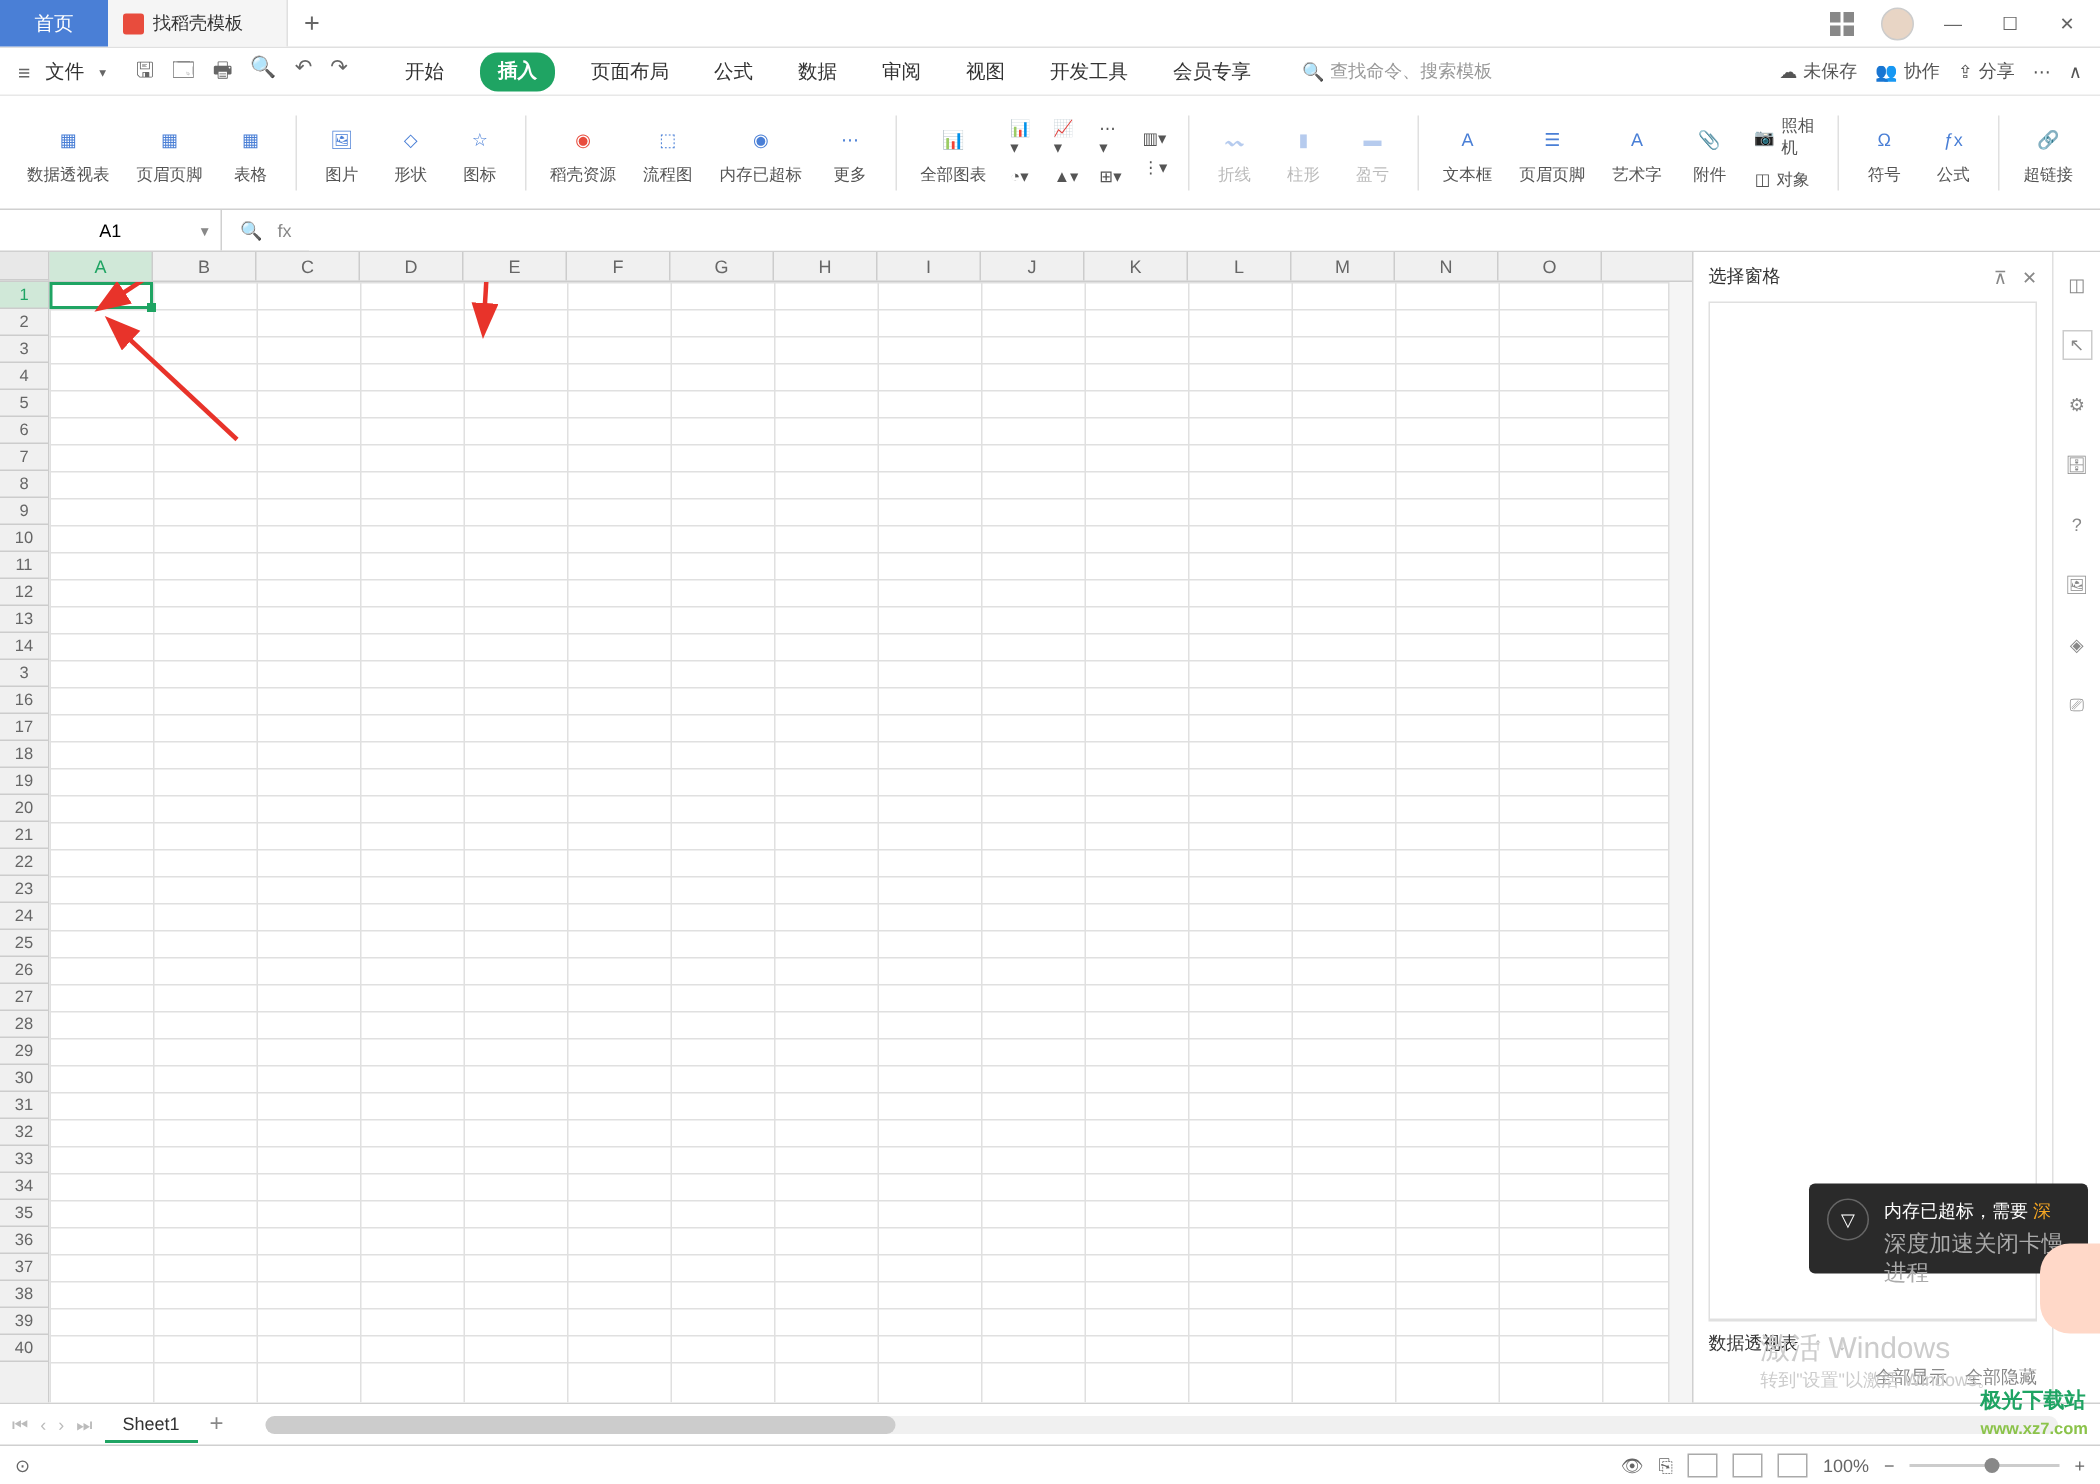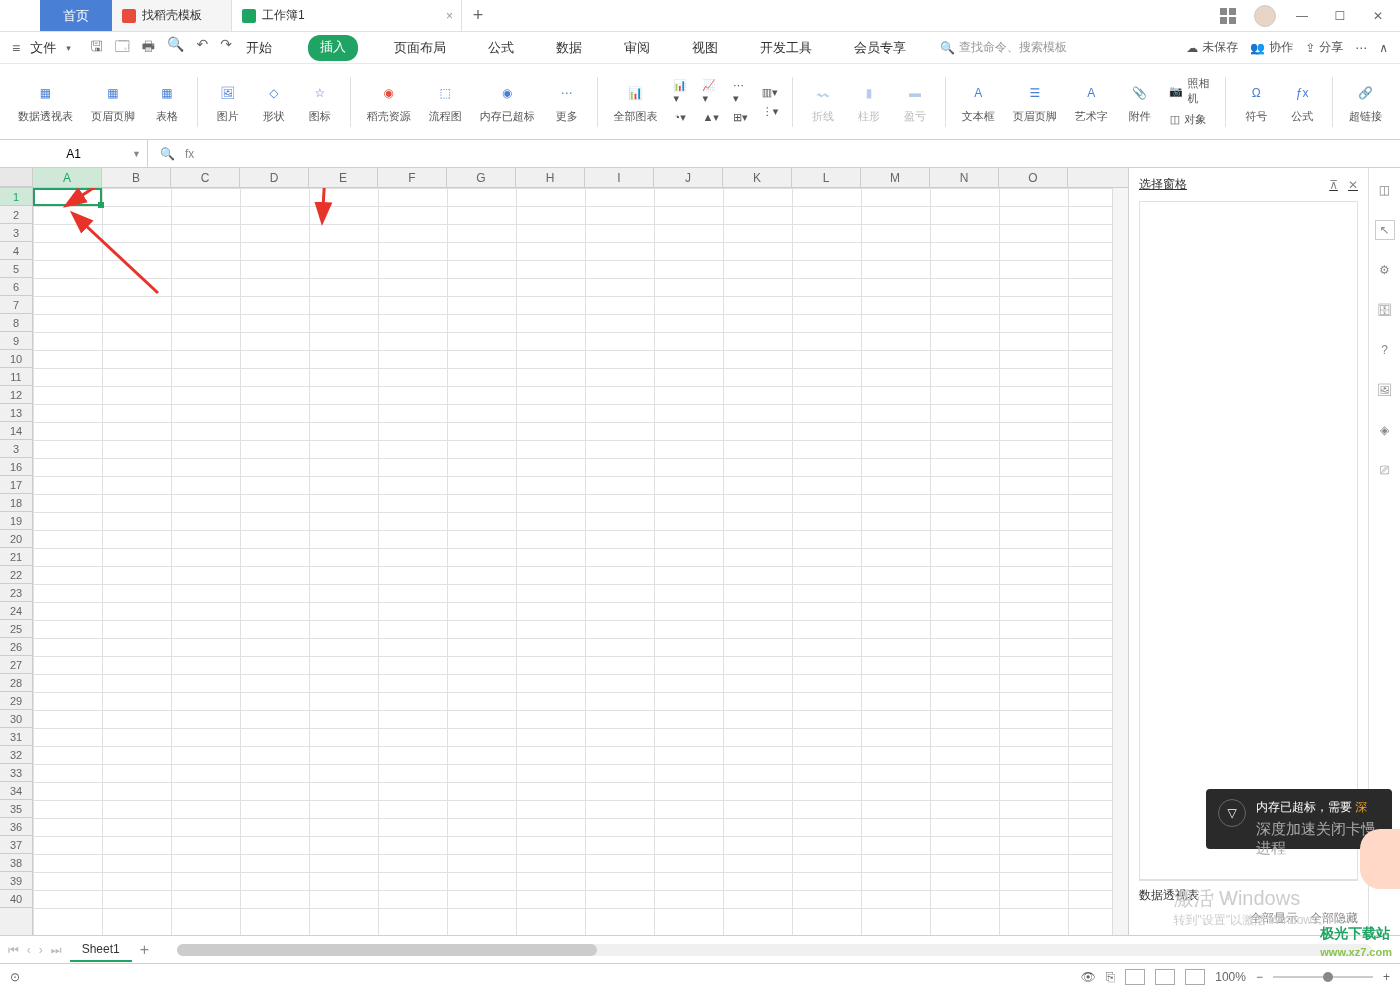--- a/index.html
+++ b/index.html
@@ -1,43 +1,43 @@
 <!DOCTYPE html>
 <html><head>
 <meta charset="utf-8">
 <style>
 * { margin: 0; padding: 0; box-sizing: border-box; font-family: "Microsoft YaHei", sans-serif; }
 body { width: 1400px; height: 989px; background: #fff; overflow: hidden; position: relative; font-size: 12px; color: #333; }
 
 
 .titlebar { height: 32px; background: #fff; display: flex; align-items: stretch; border-bottom: 1px solid #e0e0e0; }
-.tab-home { width: 72px; background: #4a7fd6; color: #fff; display: flex; align-items: center; justify-content: center; font-size: 13px; margin-left: 40px; }
+.tab-home { width: 72px; background: #4a7fd6; color: #fff; display: flex; align-items: center; justify-content: center; font-size: 13px; }
 .tab-tmpl { width: 120px; background: #f5f5f5; display: flex; align-items: center; padding: 0 10px; gap: 6px; font-size: 12px; border-right: 1px solid #e0e0e0; }
 .tmpl-icon { width: 14px; height: 14px; background: #e84c3d; border-radius: 2px; display: inline-block; }
 .tab-doc { width: 230px; background: #fff; display: flex; align-items: center; padding: 0 10px; gap: 6px; font-size: 12px; border-right: 1px solid #e0e0e0; position: relative; }
 .doc-icon { width: 14px; height: 14px; background: #1fa463; border-radius: 2px; display: inline-block; }
 .tab-close { position: absolute; right: 8px; color: #999; cursor: pointer; }
 .tab-add { width: 32px; display: flex; align-items: center; justify-content: center; color: #666; font-size: 18px; cursor: pointer; }
 .titlebar-right { margin-left: auto; display: flex; align-items: center; gap: 14px; padding-right: 10px; }
 .win-btn { width: 24px; height: 24px; display: flex; align-items: center; justify-content: center; color: #666; cursor: pointer; }
 .avatar { width: 22px; height: 22px; border-radius: 50%; background: #e8d5c5; border: 1px solid #ccc; }
 .grid-icon { width: 16px; height: 16px; display: grid; grid-template-columns: 1fr 1fr; grid-template-rows: 1fr 1fr; gap: 2px; }
 .grid-icon span { background: #888; }
 
 
 .menubar { height: 32px; display: flex; align-items: center; padding: 0 12px; border-bottom: 1px solid #e8e8e8; gap: 8px; }
 .menu-left { display: flex; align-items: center; gap: 10px; }
 .hamburger { font-size: 14px; color: #666; }
 .file-label { font-size: 13px; }
 .file-drop { font-size: 9px; color: #666; }
 .qat { display: flex; gap: 12px; margin-left: 12px; }
 .qat-btn { color: #666; font-size: 14px; }
-.menu-tabs { display: flex; gap: 30px; }
+.menu-tabs { display: flex; gap: 18px; margin-left: 24px; }
 .menu-tab { font-size: 13px; color: #333; padding: 4px 6px; cursor: pointer; }
-.menu-tab.active { background: #1fa463; color: #fff; border-radius: 12px; padding: 3px 12px; }
+.menu-tab.active { background: #1fa463; color: #fff; border-radius: 12px; padding: 3px 12px; font-weight: bold; }
 .menu-search { margin-left: 20px; display: flex; align-items: center; gap: 4px; color: #999; font-size: 12px; }
 .menu-right { margin-left: auto; display: flex; align-items: center; gap: 12px; font-size: 12px; color: #555; }
 .menu-right-item { display: flex; align-items: center; gap: 4px; cursor: pointer; }
 
 
 .ribbon { height: 76px; border-bottom: 1px solid #d0d0d0; display: flex; align-items: center; padding: 0 12px; gap: 6px; overflow: hidden; }
 .rib-group { display: flex; flex-direction: column; align-items: center; gap: 2px; padding: 4px 6px; cursor: pointer; }
 .rib-icon { width: 28px; height: 28px; display: flex; align-items: center; justify-content: center; color: #4a7fd6; }
 .rib-label { font-size: 11px; color: #555; white-space: nowrap; }
 .rib-sep { width: 1px; height: 50px; background: #e0e0e0; margin: 0 4px; }
@@ -70,21 +70,21 @@
 .gridline-h { position: absolute; left: 0; right: 0; height: 1px; background: #e0e0e0; }
 .active-cell { position: absolute; left: 0; top: 0; width: 69px; height: 18px; border: 2px solid #1fa463; }
 .active-cell::after { content: ''; position: absolute; right: -4px; bottom: -4px; width: 6px; height: 6px; background: #1fa463; }
 .vscroll { width: 16px; background: #f5f5f5; border-left: 1px solid #ddd; }
 
 
 .arrow { position: absolute; pointer-events: none; }
 
 
 .sidepanel { width: 240px; border-left: 1px solid #d0d0d0; display: flex; flex-direction: column; padding: 8px 10px; font-size: 12px; }
-.sp-header { display: flex; align-items: center; justify-content: space-between; padding-bottom: 8px; text-decoration: underline; }
+.sp-header { display: flex; align-items: center; justify-content: space-between; padding-bottom: 8px; }
 .sp-close { display: flex; gap: 10px; color: #888; }
 .sp-body { flex: 1; }
 .sp-footer { border-top: 1px solid #e0e0e0; padding-top: 6px; display: flex; align-items: center; gap: 10px; }
 .sp-footer-btns { margin-left: auto; display: flex; gap: 12px; color: #888; }
 
 
 .iconstrip { width: 32px; border-left: 1px solid #e0e0e0; display: flex; flex-direction: column; align-items: center; gap: 20px; padding-top: 12px; color: #888; }
 .iconstrip .isicon { width: 20px; height: 20px; display: flex; align-items: center; justify-content: center; cursor: pointer; }
 
 
@@ -119,25 +119,20 @@
 svg { display: block; }
 </style>
 </head>
 <body>
 
 <div class="titlebar">
   <div class="tab-home">首页</div>
   <div class="tab-tmpl">
     <span class="tmpl-icon"></span>
     <span>找稻壳模板</span>
-  </div>
-  <div class="tab-doc">
-    <span class="doc-icon"></span>
-    <span>工作簿1</span>
-    <span class="tab-close">×</span>
   </div>
   <div class="tab-add">+</div>
   <div class="titlebar-right">
     <div class="win-btn">
         <div class="grid-icon">
           <span></span>
           <span></span>
           <span></span>
           <span></span>
         </div>

